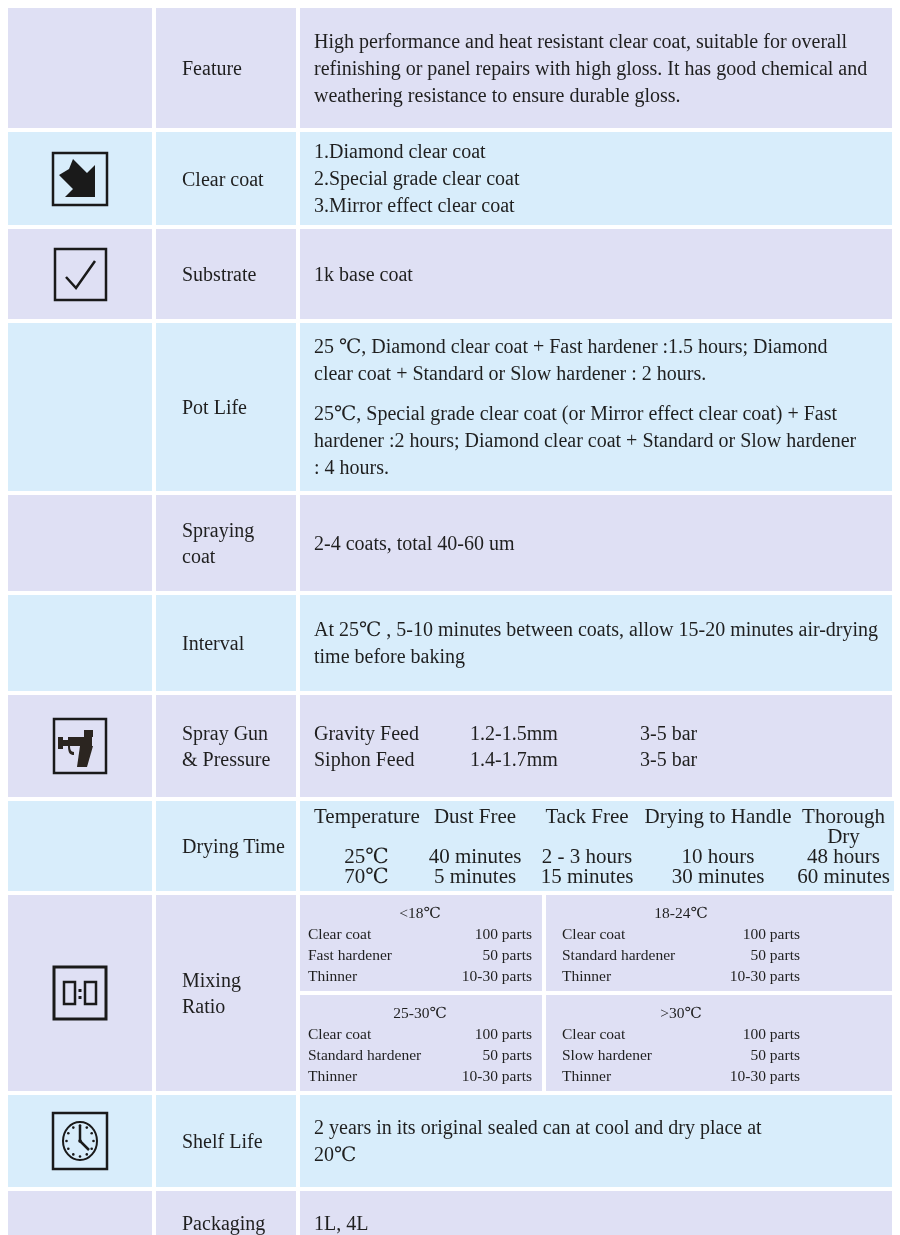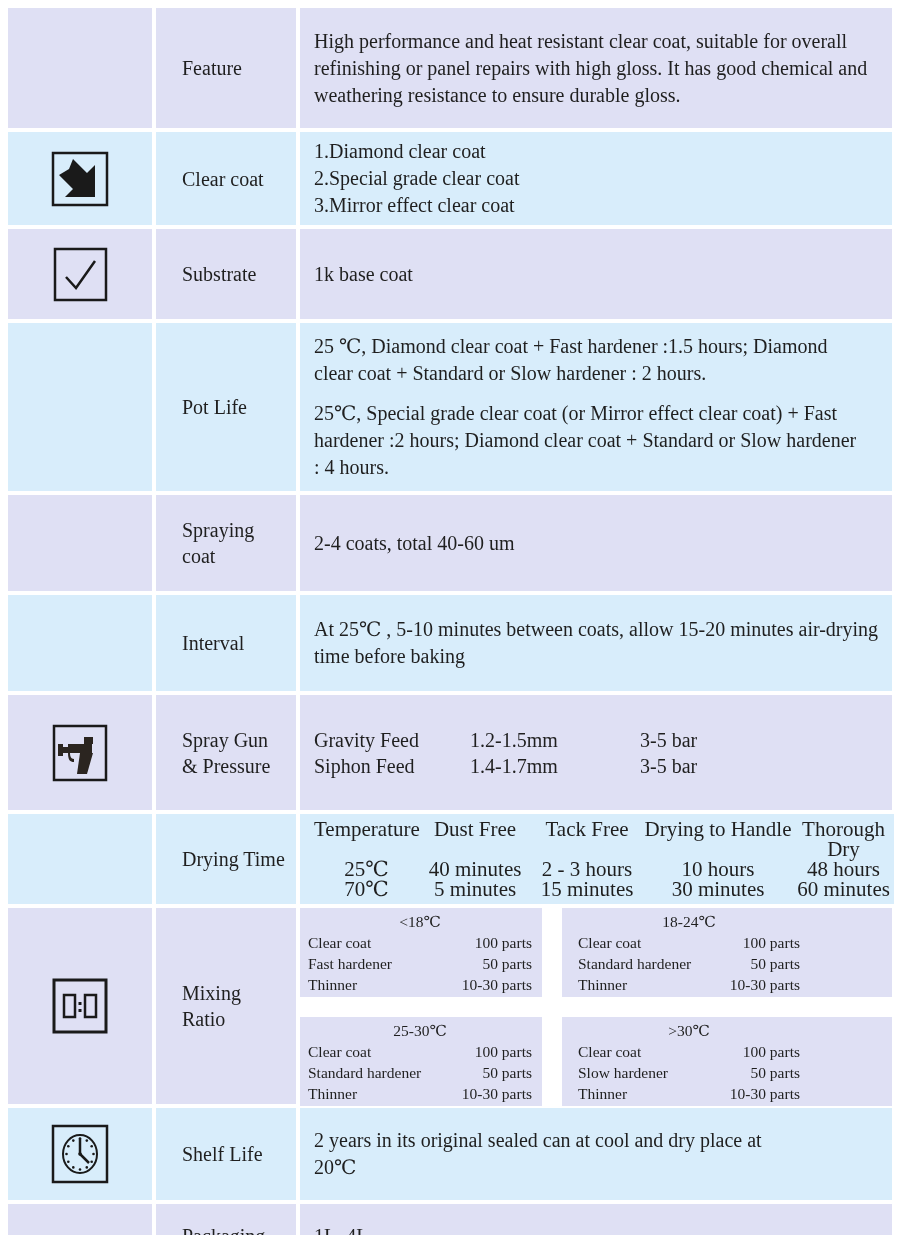--- a/index.html
+++ b/index.html
@@ -57,21 +57,21 @@
   .dry-c{text-align:center;}
   .dry-c1{width:105px;flex:0 0 105px;}
   .dry-c2{width:112px;flex:0 0 112px;}
   .dry-c3{width:112px;flex:0 0 112px;}
   .dry-c4{width:150px;flex:0 0 150px;}
   .dry-c5{width:101px;flex:0 0 101px;}
   
   .mix-cell{background:var(--sep) !important;padding:0;}
   .mix-grid{
     display:grid;grid-template-columns:242px 1fr;grid-auto-rows:1fr;
-    gap:20px;width:100%;height:100%;border-radius:18px;
+    gap:4px;width:100%;height:100%;border-radius:18px;
   }
   .quad{
     background:var(--lav);
     font-size:15.5px;line-height:21px;
     padding:3px 10px 2px 8px;
     display:flex;flex-direction:column;justify-content:center;
   }
   .quad.right{padding:3px 92px 2px 16px;}
   .quad-temp{text-align:center;}
   .comp-row{display:flex;justify-content:space-between;}
@@ -140,21 +140,21 @@
   </div>
 
   <div class="row blu" style="height:96px">
     <div class="cell icon-cell"></div>
     <div class="cell label-cell">Interval</div>
     <div class="cell content-cell interval">
       <p>At 25℃ , 5-10 minutes between coats, allow 15-20 minutes air-drying time before baking</p>
     </div>
   </div>
 
-  <div class="row lav" style="height:115px">
+  <div class="row lav" style="height:102px">
     <div class="cell icon-cell">
       <span class="icon-box">
         <svg width="56" height="58" viewBox="0 0 56 58">
           <rect x="2" y="2" width="52" height="54" fill="none" stroke="#1a1a1a" stroke-width="2.5"></rect>
           <g fill="#2b2520">
             <rect x="6" y="20" width="5" height="12"></rect>
             <rect x="11" y="23" width="5" height="6"></rect>
             <rect x="16" y="20" width="24" height="9"></rect>
             <rect x="32" y="13" width="9" height="7"></rect>
             <polygon points="28,29 41,29 35,50 25,50"></polygon>

